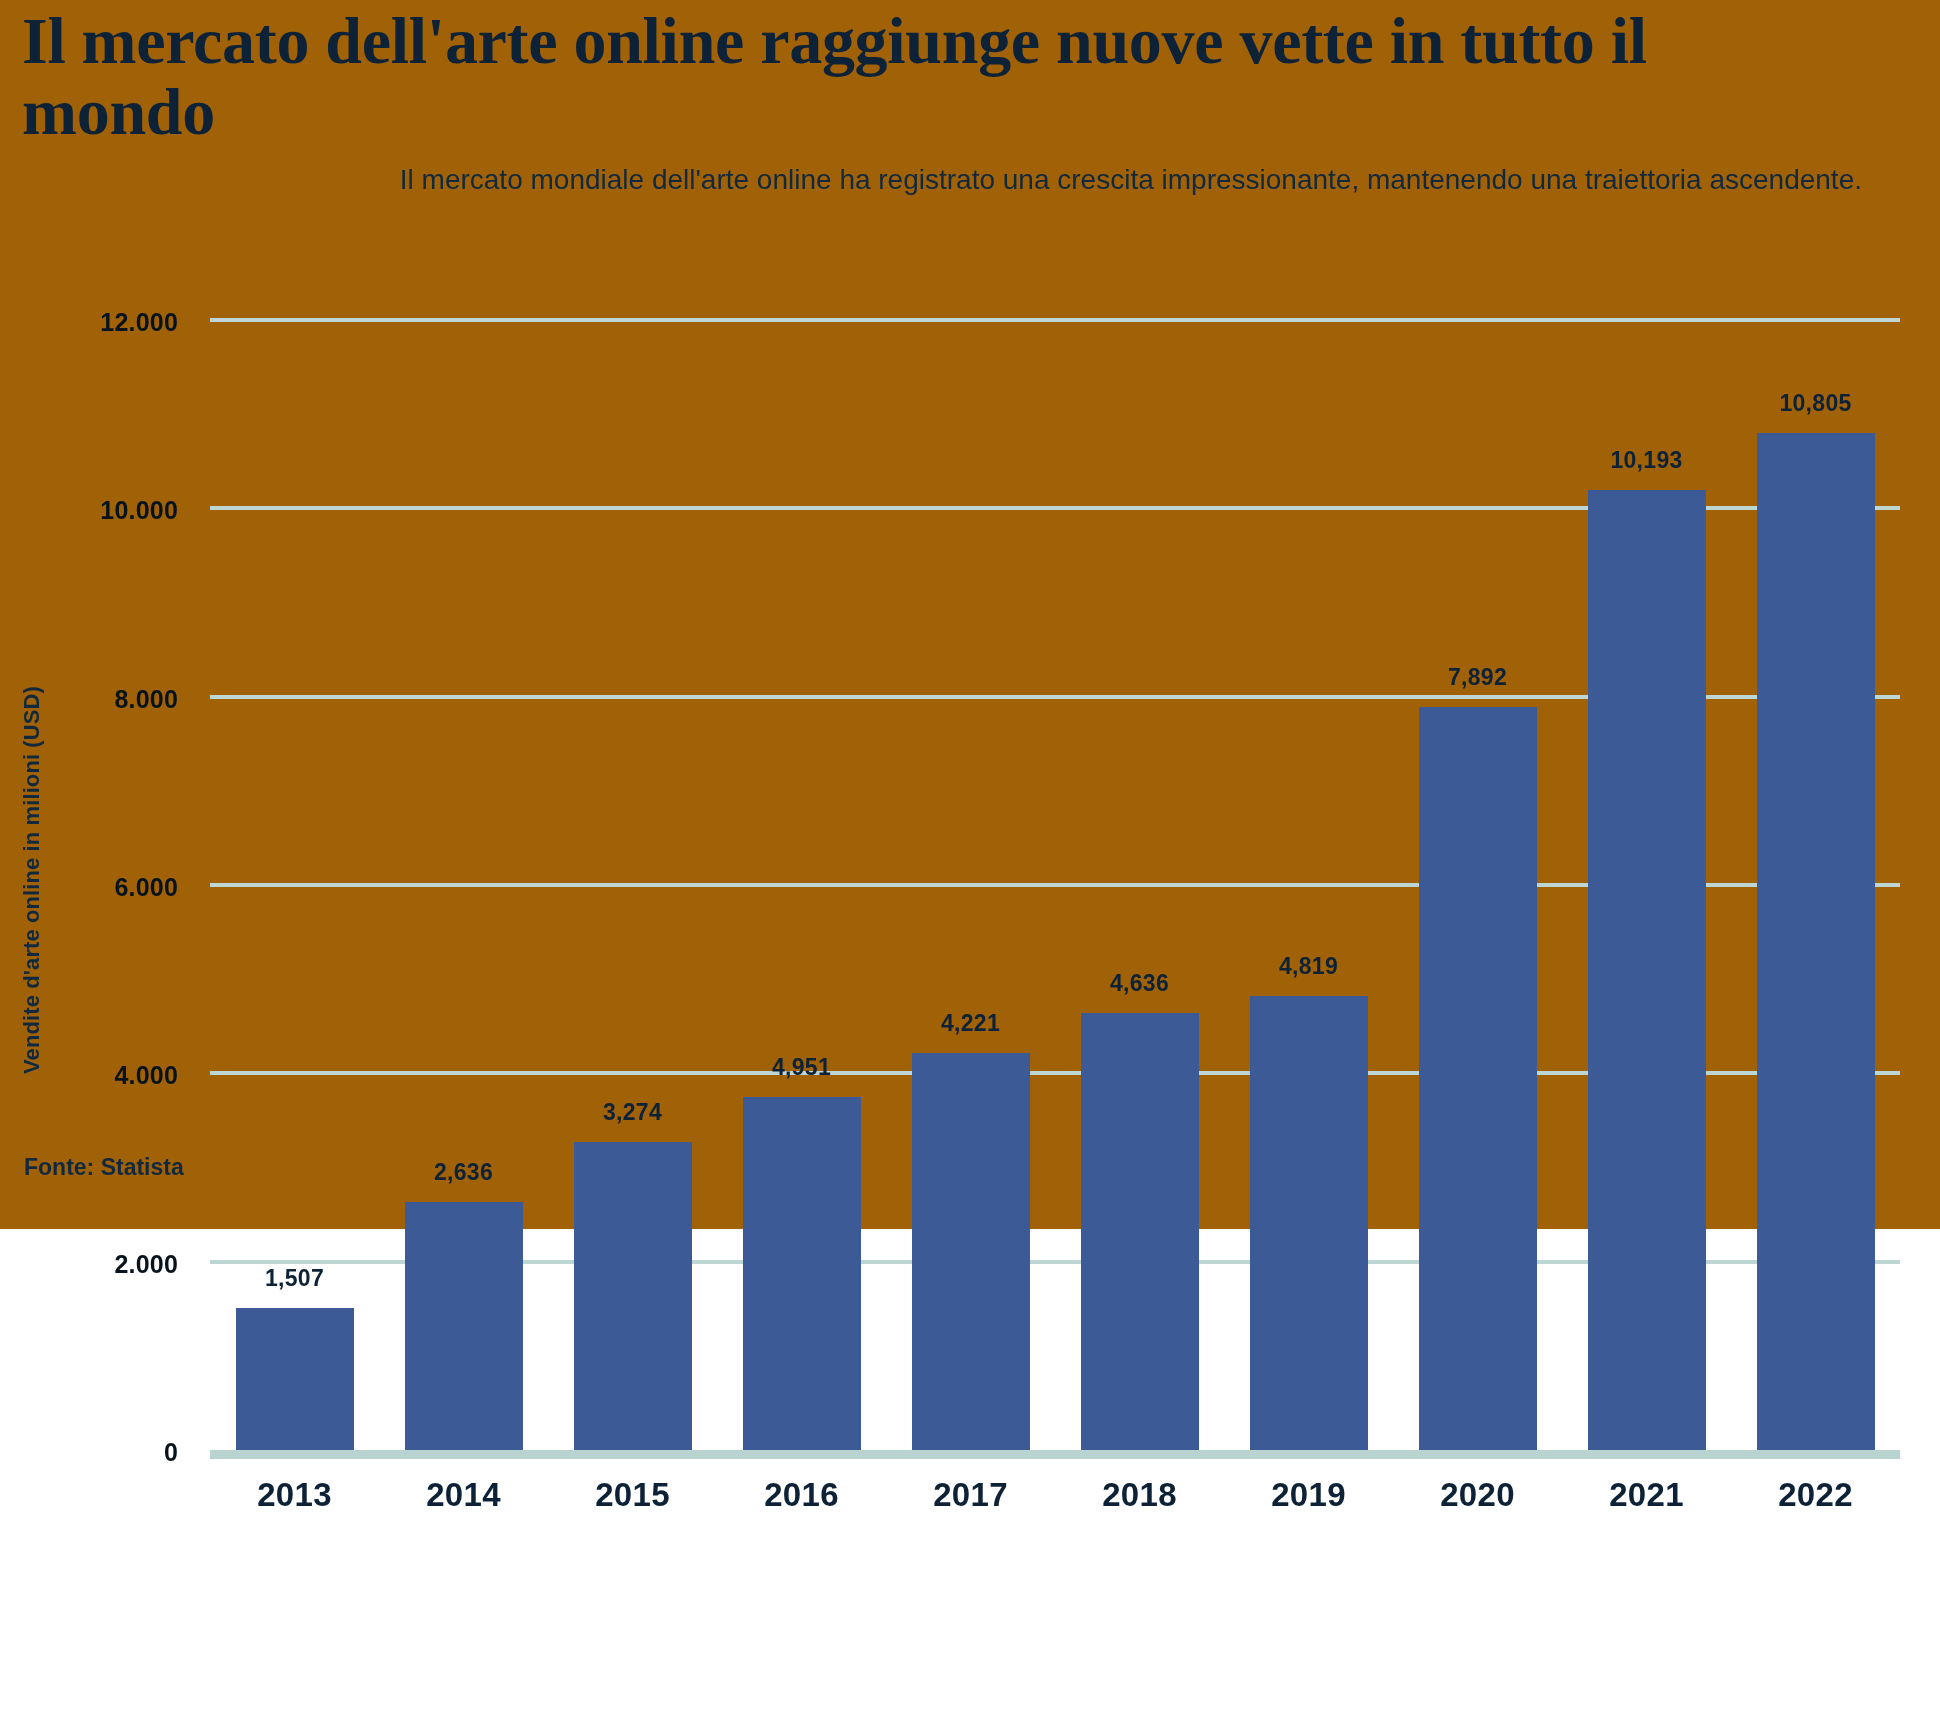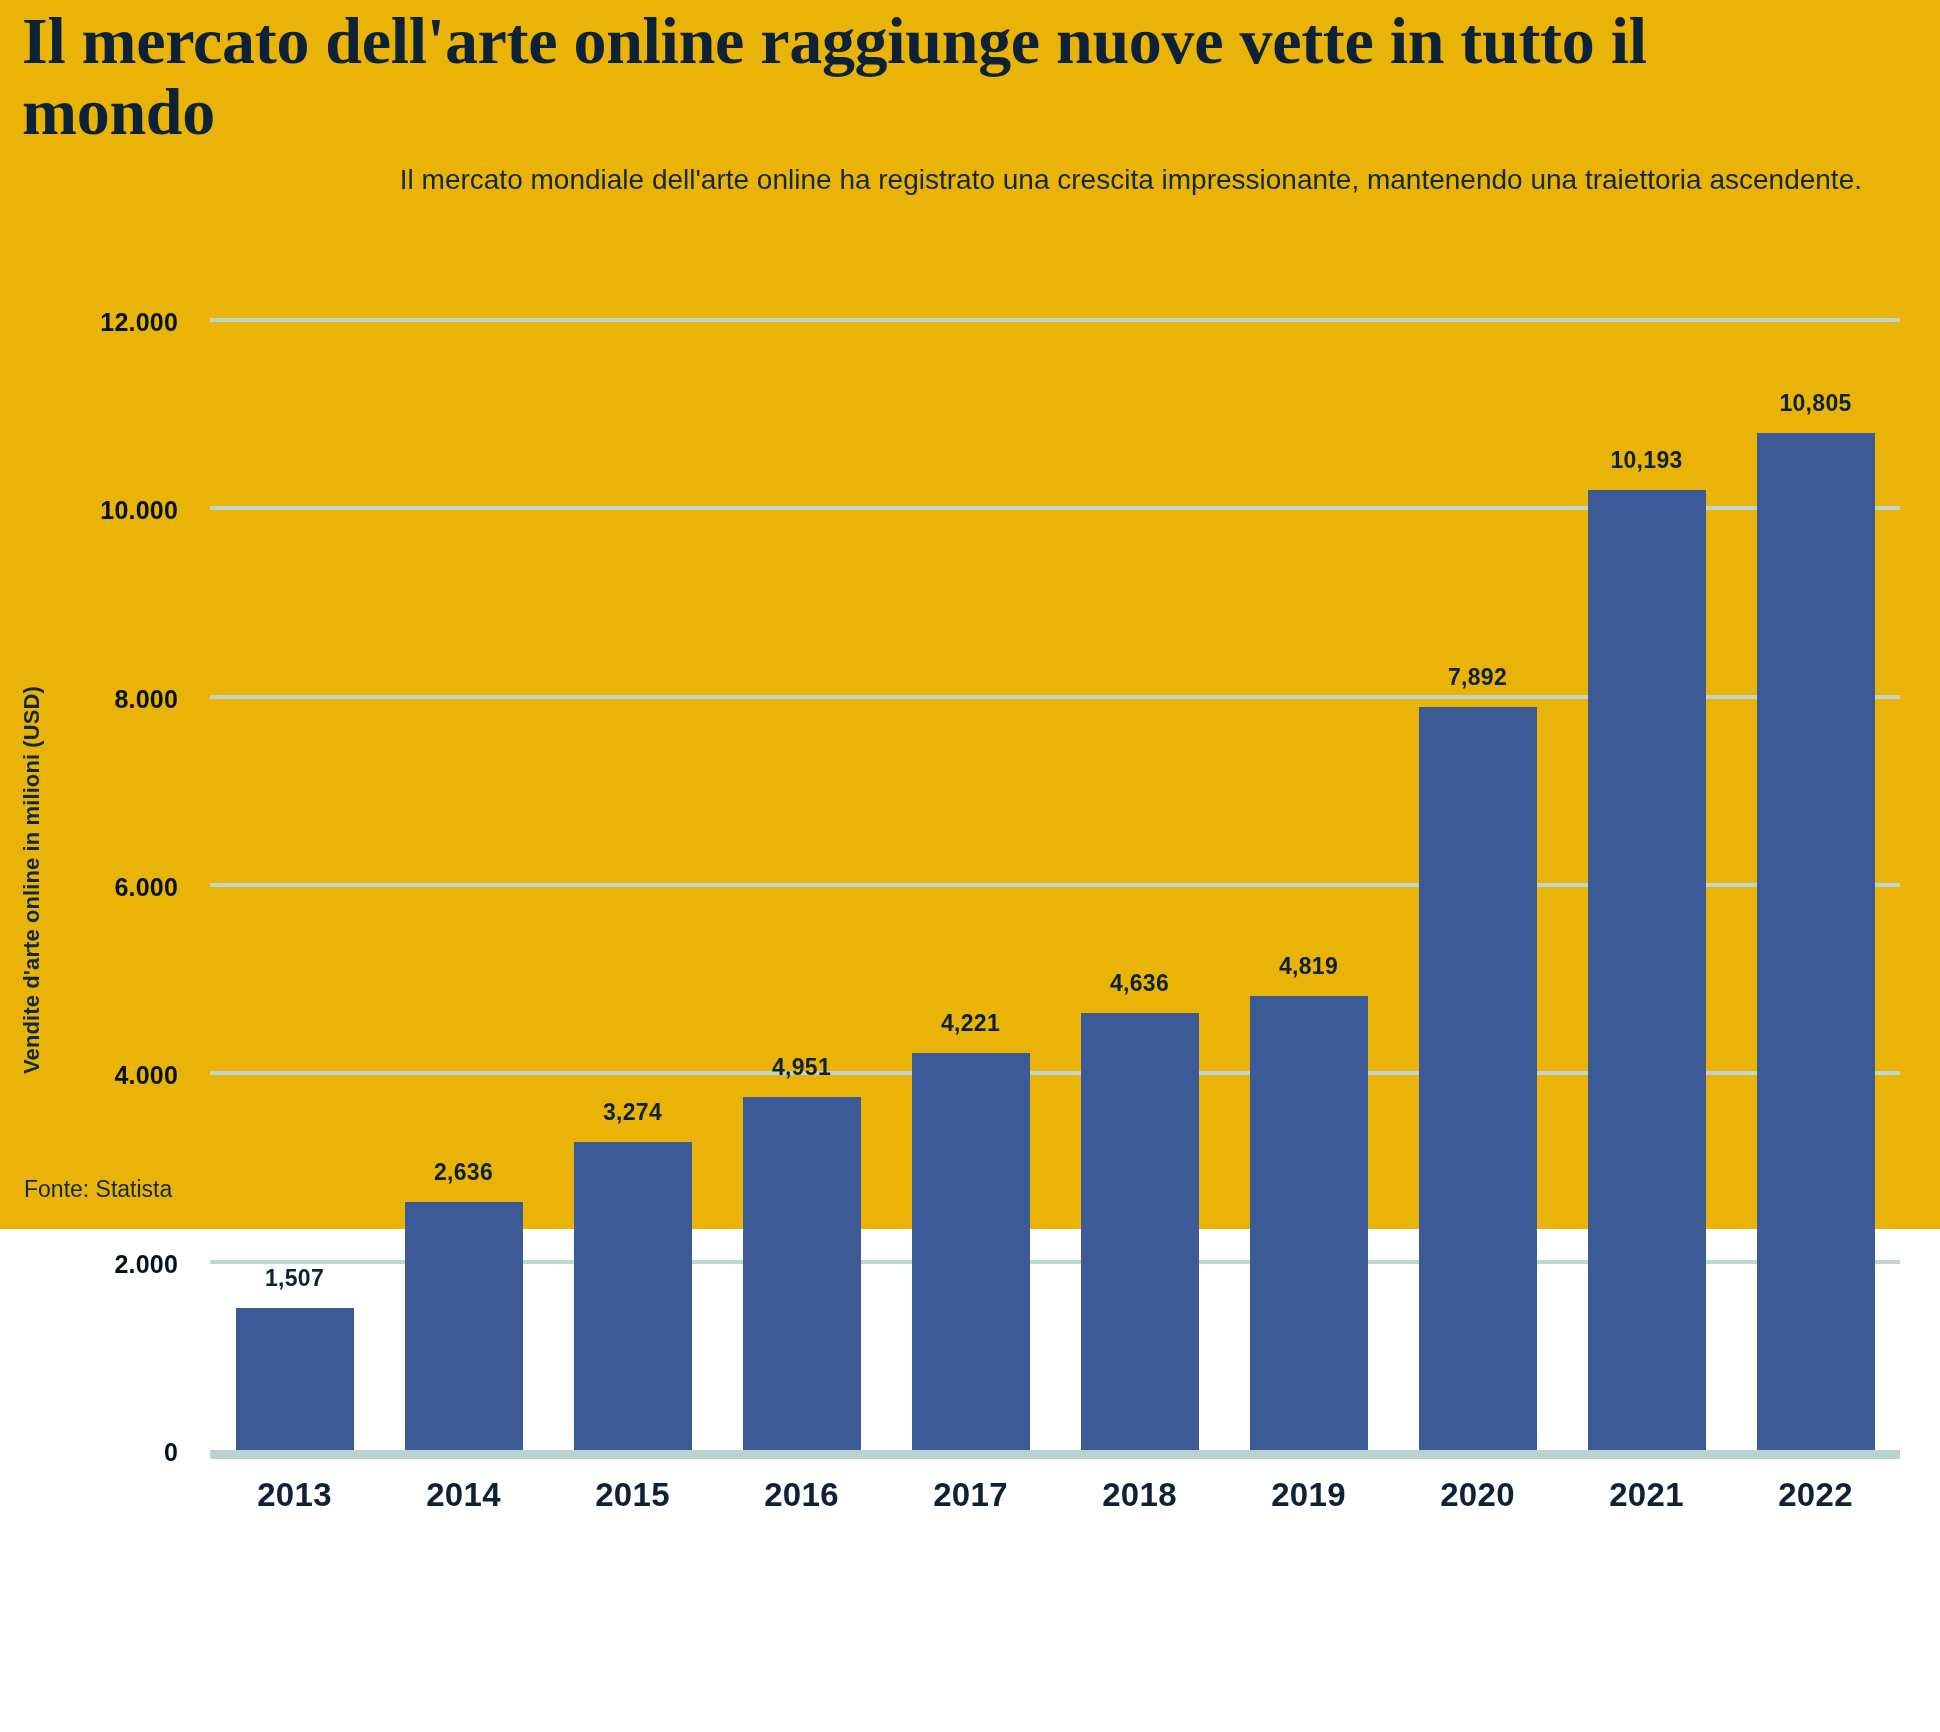--- a/index.html
+++ b/index.html
@@ -7,21 +7,21 @@
     width: 1940px;
     height: 1732px;
     background: #ffffff;
     font-family: "Liberation Sans", sans-serif;
     overflow: hidden;
   }
   .page {
     position: relative;
     width: 1940px;
     height: 1229px;
-    background: #eab308;
+    background: #a16207;
   }
 
   
   .header { position: absolute; left: 22px; top: 6px; width: 1850px; }
   .title {
     font-family: "Liberation Serif", serif;
     font-weight: bold;
     font-size: 66px;
     line-height: 1.07;
     color: #0d2236;
@@ -139,23 +139,23 @@
     font-size: 33px;
     font-weight: bold;
     color: #0d2236;
     letter-spacing: 0.3px;
   }
 
   
   .footer {
     position: absolute;
     left: 24px;
-    bottom: 26px;
+    bottom: 48px;
     font-size: 23px;
-    font-weight: normal;
+    font-weight: bold;
     color: #12293d;
     text-align: right;
   }
 </style>
 </head>
 <body>
 
 <div class="page">
 
   <div class="header">

